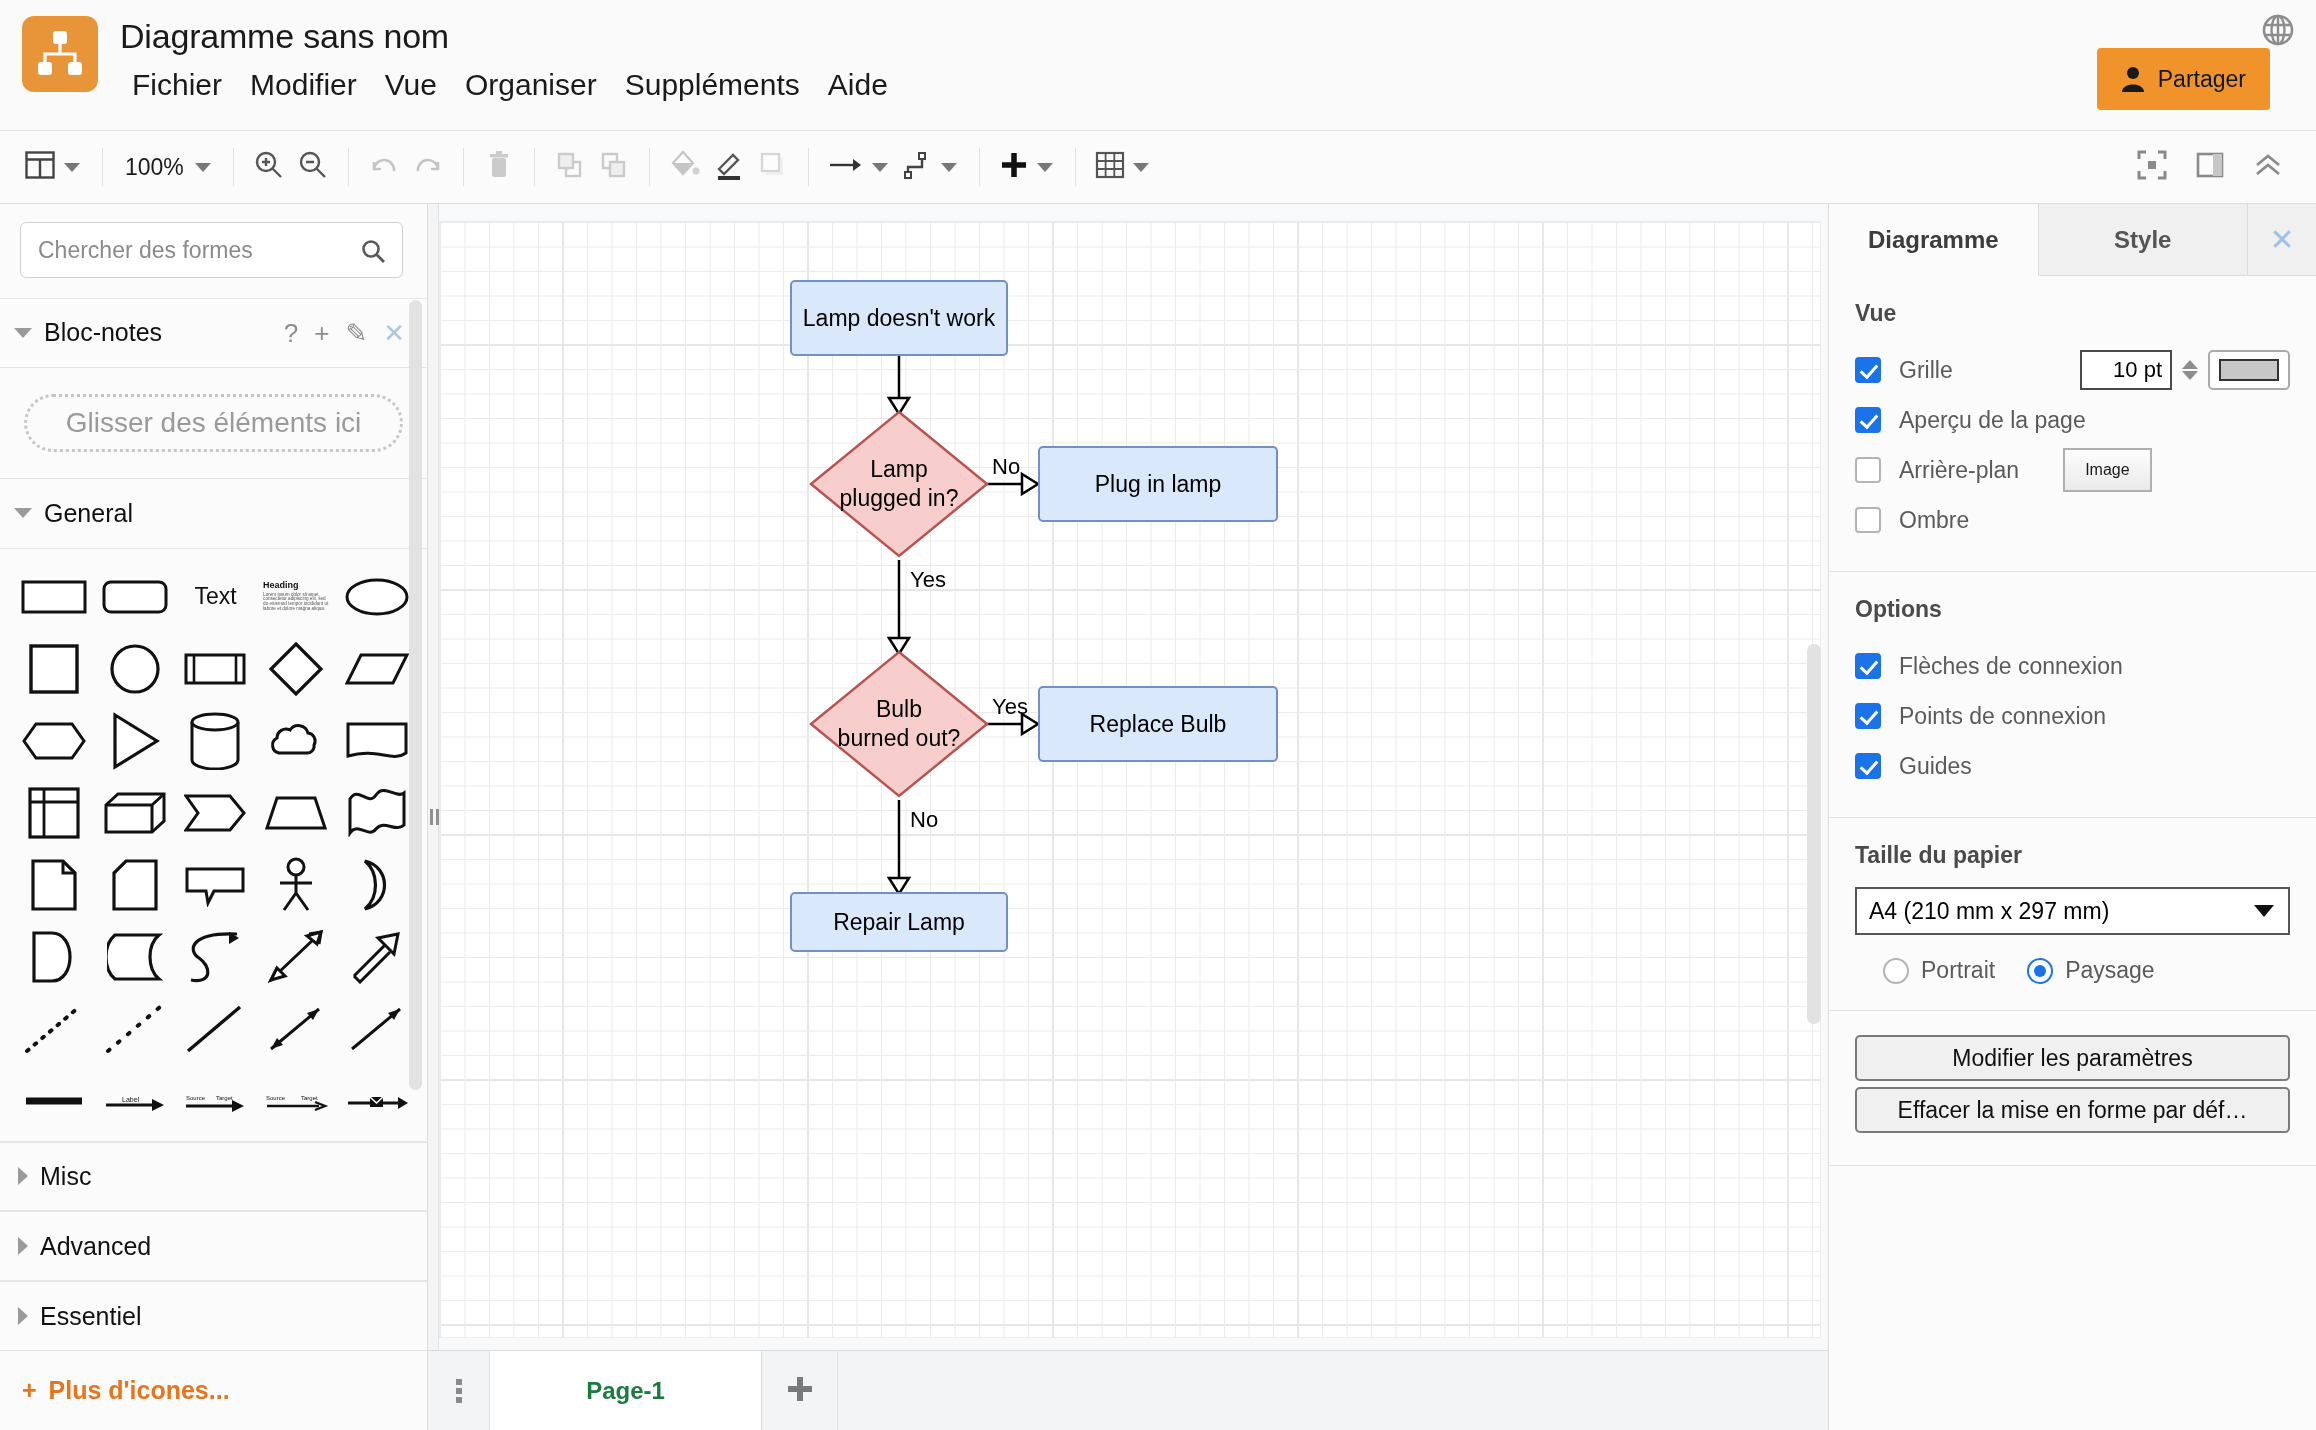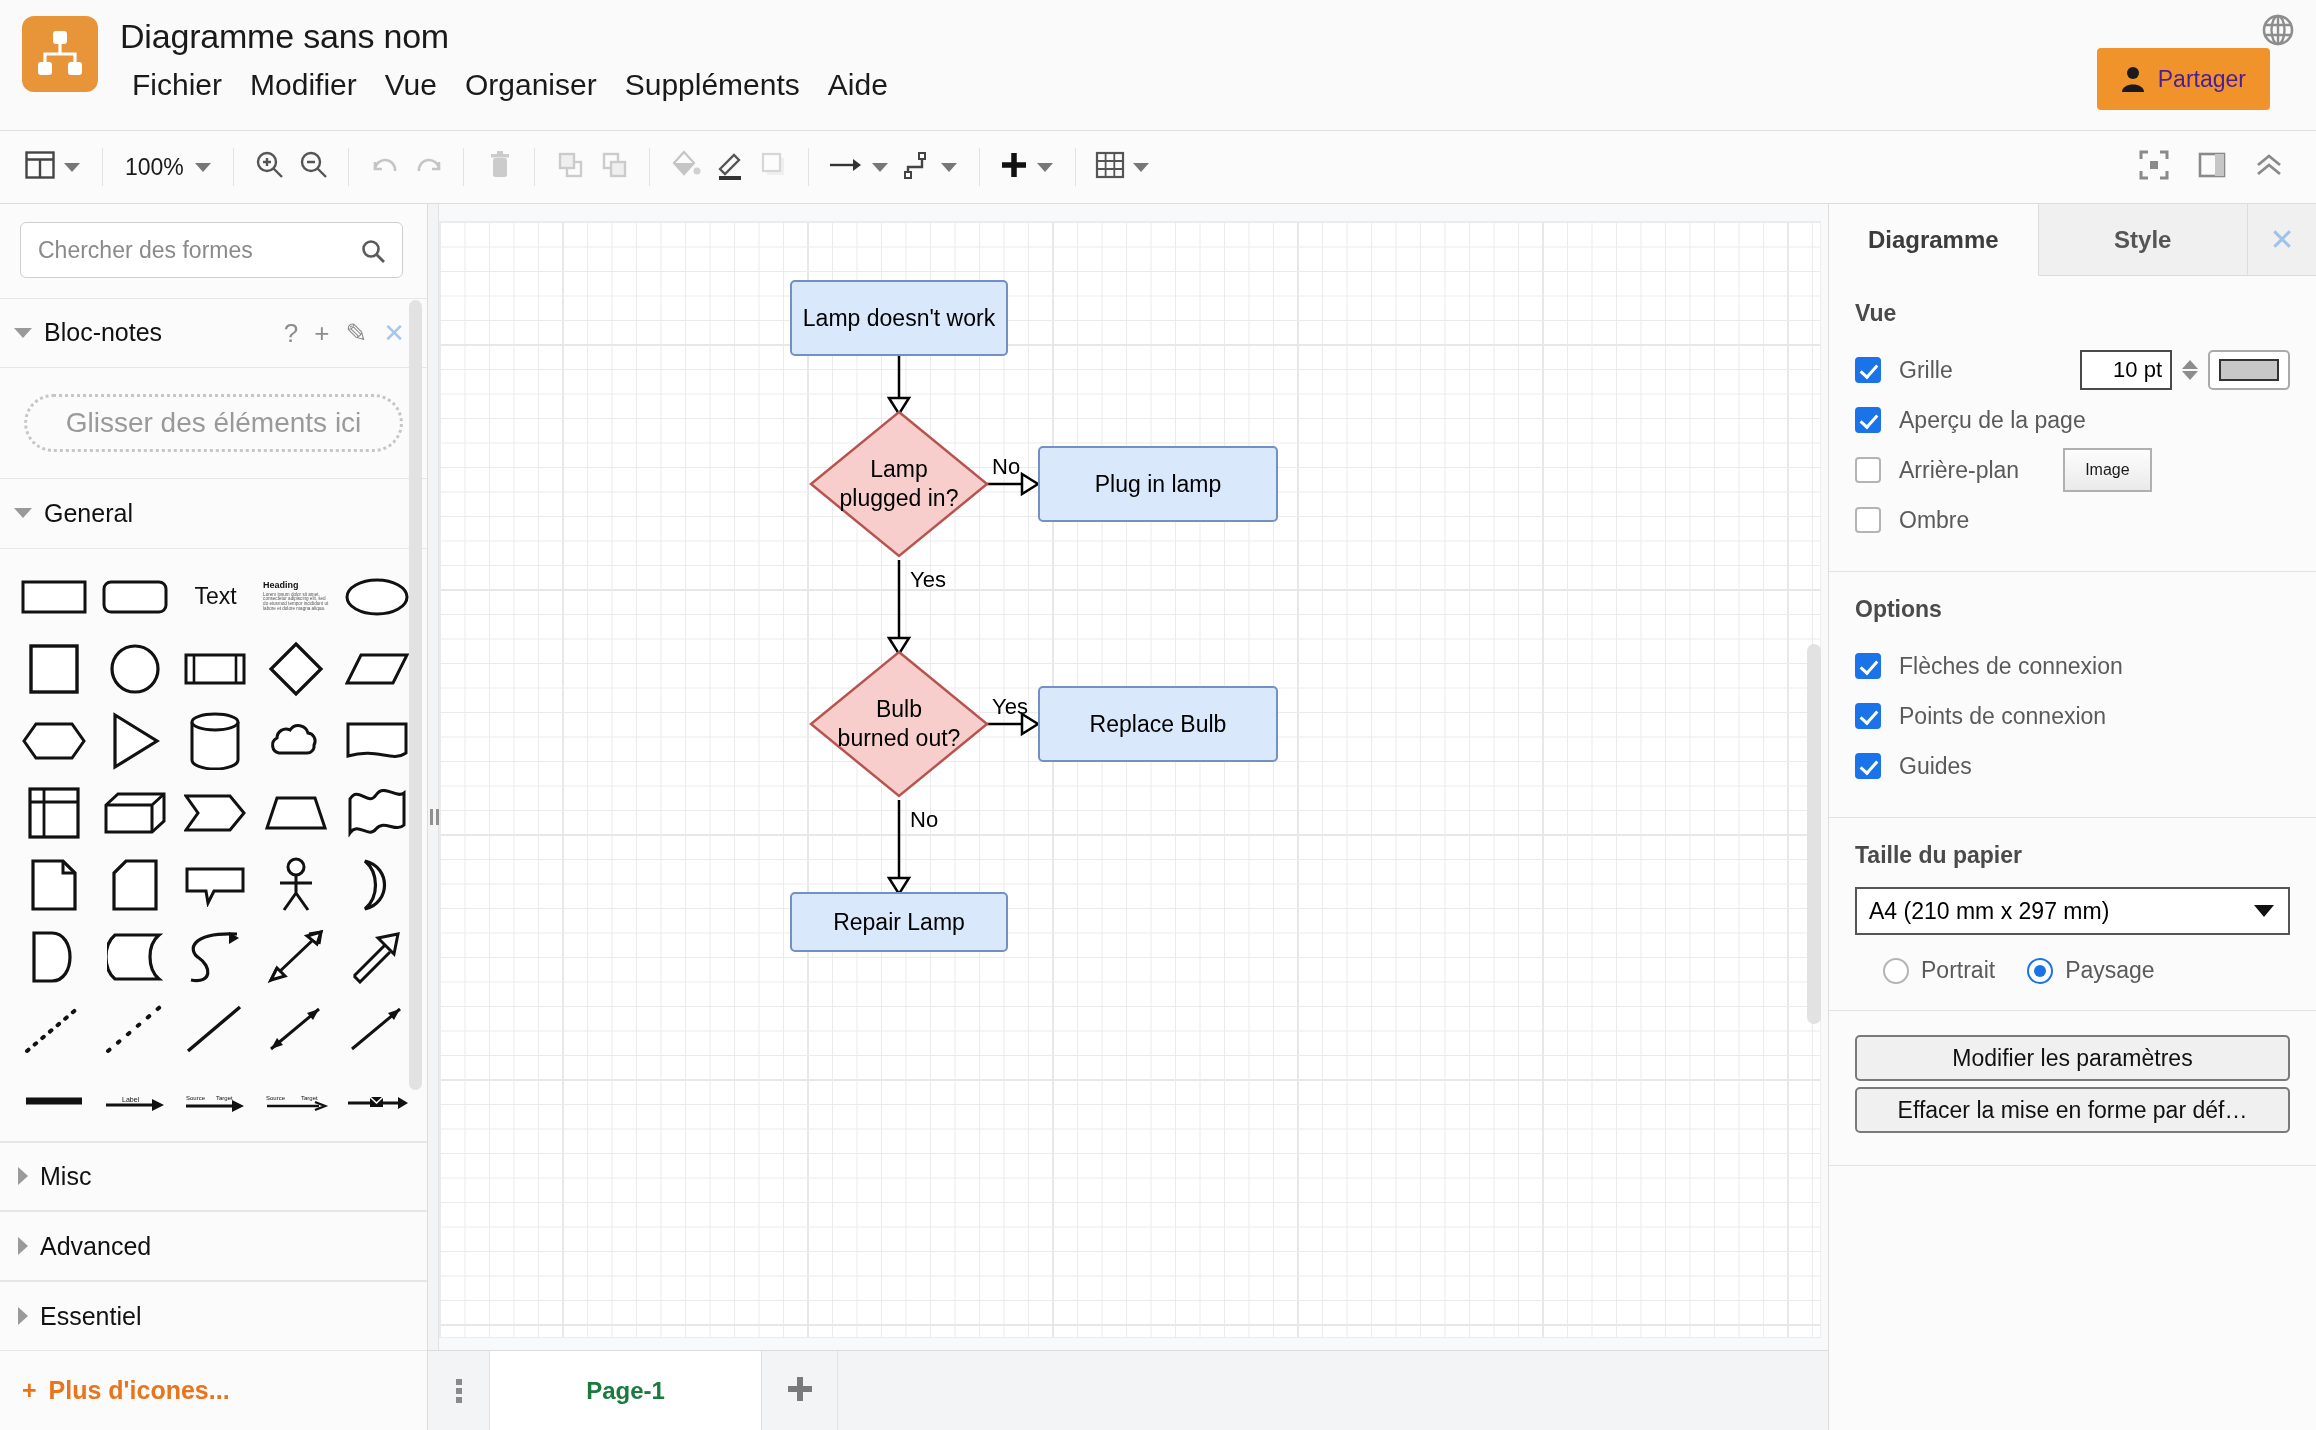--- a/index.html
+++ b/index.html
@@ -43,36 +43,36 @@
   .header-right {
     margin-left: auto; position: relative;
     height: 131px; width: 340px;
   }
   .globe-icon { position: absolute; right: 20px; top: 12px; width: 36px; height: 36px; }
   .share-btn {
     position: absolute; right: 46px; top: 48px;
     height: 62px; padding: 0 24px;
     background: #f0932b; border: none; border-radius: 4px;
     display: flex; align-items: center; gap: 13px;
-    font-size: 23px; color: #4c1d95;
+    font-size: 23px; color: #0f172a;
     font-family: "Liberation Sans", sans-serif;
     cursor: pointer;
   }
   .share-btn .person { width: 24px; height: 26px; }
 
   
   .toolbar {
     height: 73px; background: #fbfbfb;
     border-bottom: 1px solid #dcdcdc;
     display: flex; align-items: center;
     padding: 0 18px; flex: 0 0 73px;
     position: relative;
   }
   .tb-btn {
-    display: flex; align-items: center; justify-content: flex-end;
+    display: flex; align-items: center; justify-content: center;
     height: 50px; min-width: 44px; padding: 0 5px;
     border-radius: 3px; cursor: pointer;
   }
   .tb-btn.with-caret { gap: 7px; padding-right: 9px; }
   .tb-sep { width: 1px; height: 38px; background: #e2e2e2; margin: 0 13px; }
   .zoom-label { font-size: 23px; color: #1a1a1a; padding: 0 4px; }
   .caret { width: 0; height: 0; border-left: 8px solid transparent; border-right: 8px solid transparent; border-top: 9px solid #777; }
   .tb-right { margin-left: auto; display: flex; align-items: center; gap: 14px; padding-right: 8px; }
   .dim { opacity: 0.32; }
 

